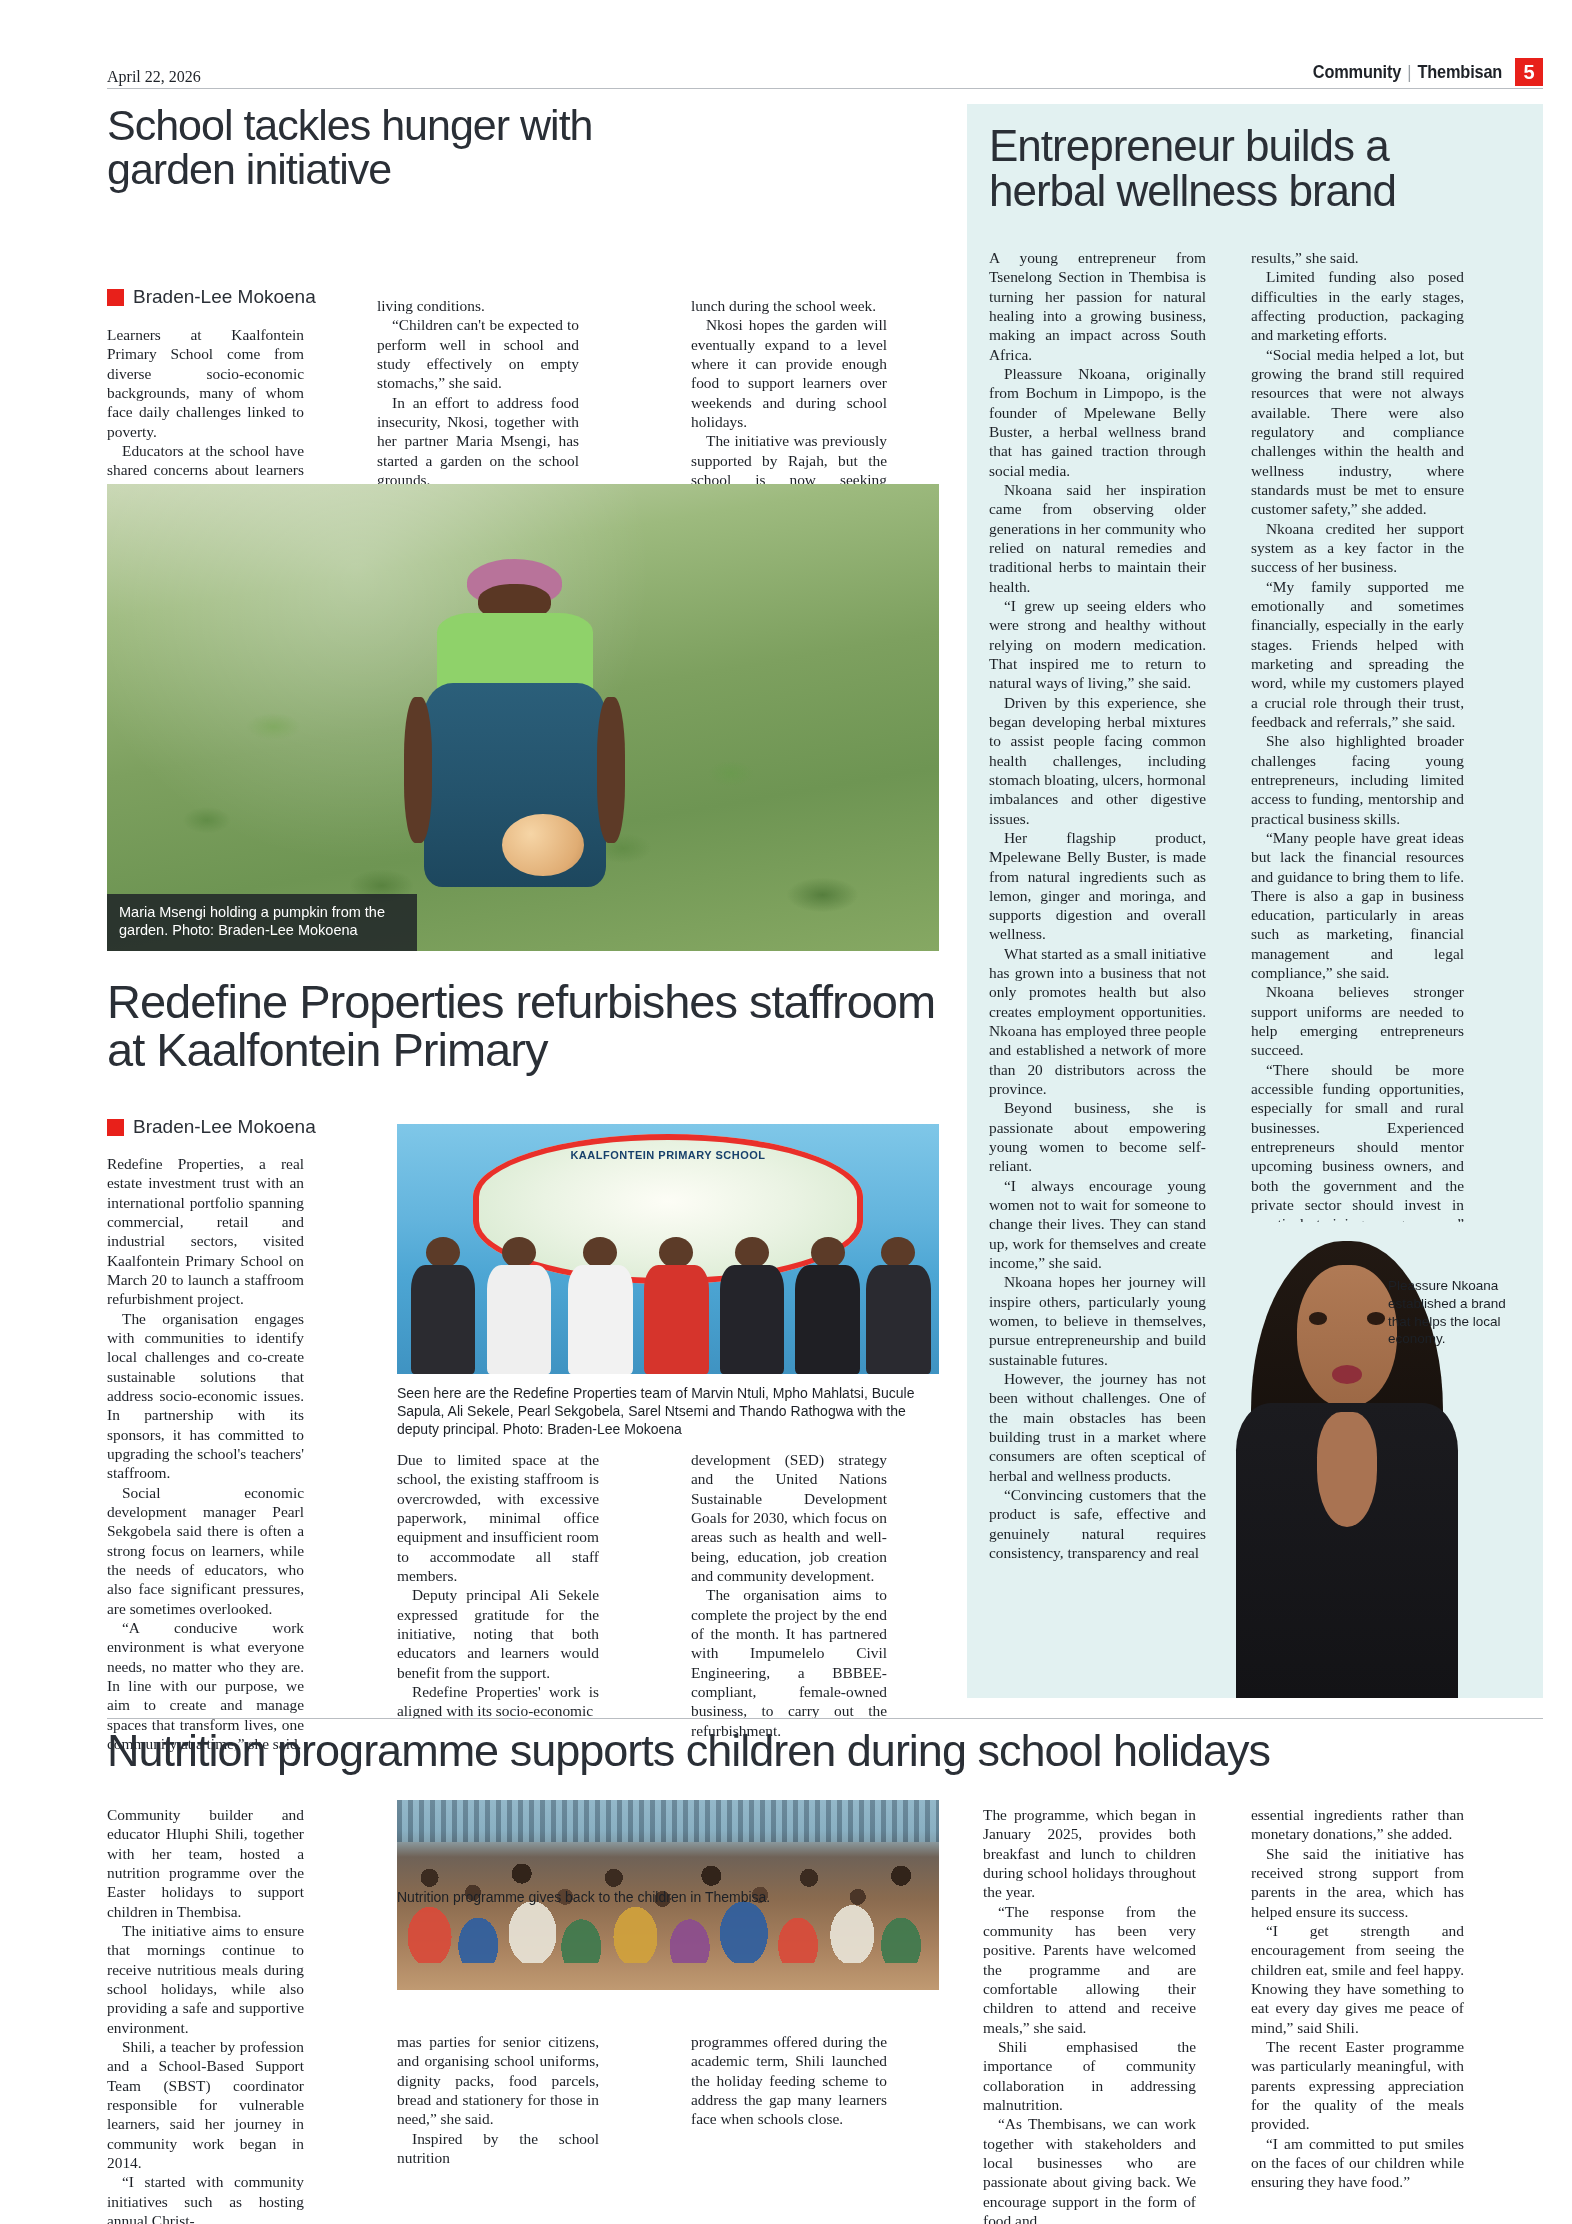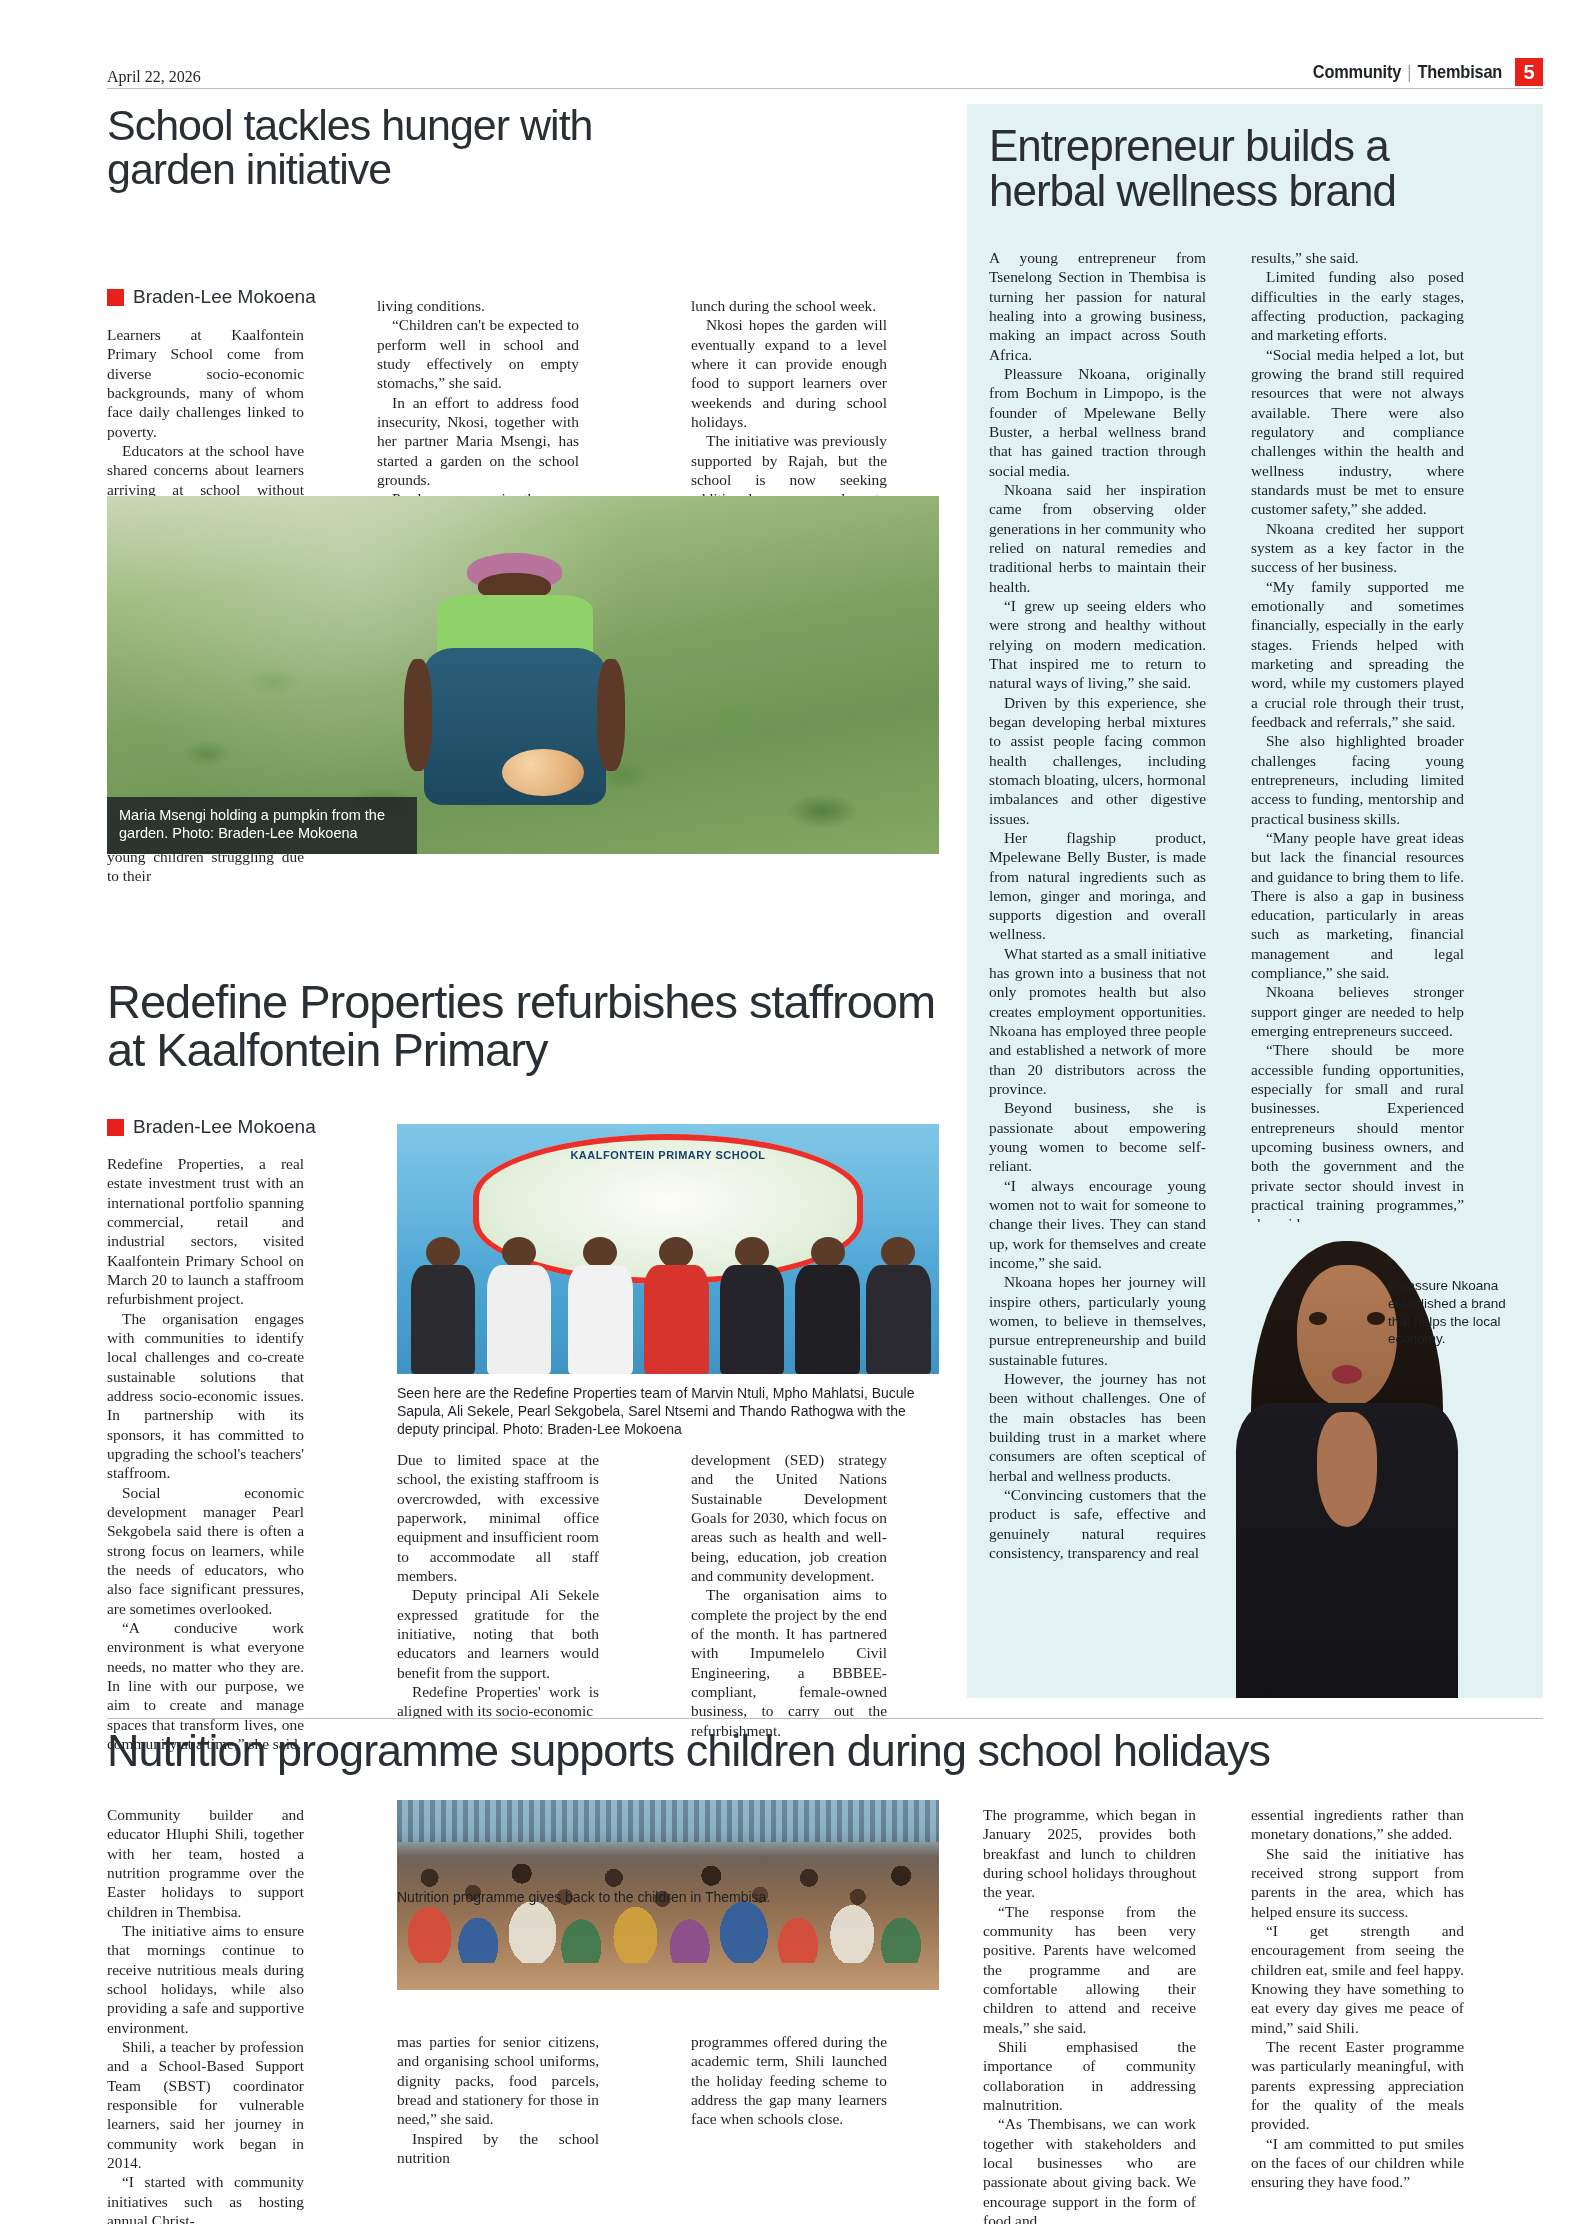--- a/index.html
+++ b/index.html
@@ -290,21 +290,21 @@
     <p style="width:165px;">Produce grown in the garden will be used to supplement meals and provide learners with food to take home, as the current feeding scheme only covers breakfast and</p>
   </div>
 
   <div class="col" style="position:absolute;left:652px;top:296px;width:196px;">
     <p class="first">lunch during the school week.</p>
     <p>Nkosi hopes the garden will eventually expand to a level where it can provide enough food to support learners over weekends and during school holidays.</p>
     <p>The initiative was previously supported by Rajah, but the school is now seeking additional sponsors due to limited funds for seedlings and resources needed to grow the garden to its full potential.</p>
     <p>Kaalfontein Primary School is calling on potential sponsors to support the initiative. Interested parties can contact Nkosi via email at nomsa3552@gmail.com or on 082 043 4542.</p>
   </div>
 
-  <div class="photo photo-garden" style="position:absolute;left:68px;top:496px;width:832px;height:358px;">
+  <div class="photo photo-garden" style="position:absolute;left:68px;top:484px;width:832px;height:467px;">
     <div class="leafy"></div>
     <div class="figure">
       <div class="fig-head"></div>
       <div class="fig-face"></div>
       <div class="fig-top"></div>
       <div class="fig-dress"></div>
       <div class="fig-arm l"></div>
       <div class="fig-arm r"></div>
       <div class="fig-pumpkin"></div>
     </div>
@@ -391,21 +391,21 @@
   </div>
 
   <div class="col" style="position:absolute;left:1212px;top:248px;width:213px;">
     <p class="first">results,” she said.</p>
     <p>Limited funding also posed difficulties in the early stages, affecting production, packaging and marketing efforts.</p>
     <p>“Social media helped a lot, but growing the brand still required resources that were not always available. There were also regulatory and compliance challenges within the health and wellness industry, where standards must be met to ensure customer safety,” she added.</p>
     <p>Nkoana credited her support system as a key factor in the success of her business.</p>
     <p>“My family supported me emotionally and sometimes financially, especially in the early stages. Friends helped with marketing and spreading the word, while my customers played a crucial role through their trust, feedback and referrals,” she said.</p>
     <p>She also highlighted broader challenges facing young entrepreneurs, including limited access to funding, mentorship and practical business skills.</p>
     <p>“Many people have great ideas but lack the financial resources and guidance to bring them to life. There is also a gap in business education, particularly in areas such as marketing, financial management and legal compliance,” she said.</p>
-    <p>Nkoana believes stronger support ginger are needed to help emerging entrepreneurs succeed.</p>
+    <p>Nkoana believes stronger support uniforms are needed to help emerging entrepreneurs succeed.</p>
     <p>“There should be more accessible funding opportunities, especially for small and rural businesses. Experienced entrepreneurs should mentor upcoming business owners, and both the government and the private sector should invest in practical training programmes,” she said.</p>
   </div>
 
   <div class="portrait" style="left:1182px;top:1222px;width:252px;height:476px;">
     <div class="bg"></div>
     <div class="hair"></div>
     <div class="face"></div>
     <div class="eye l"></div>
     <div class="eye r"></div>
     <div class="lips"></div>

